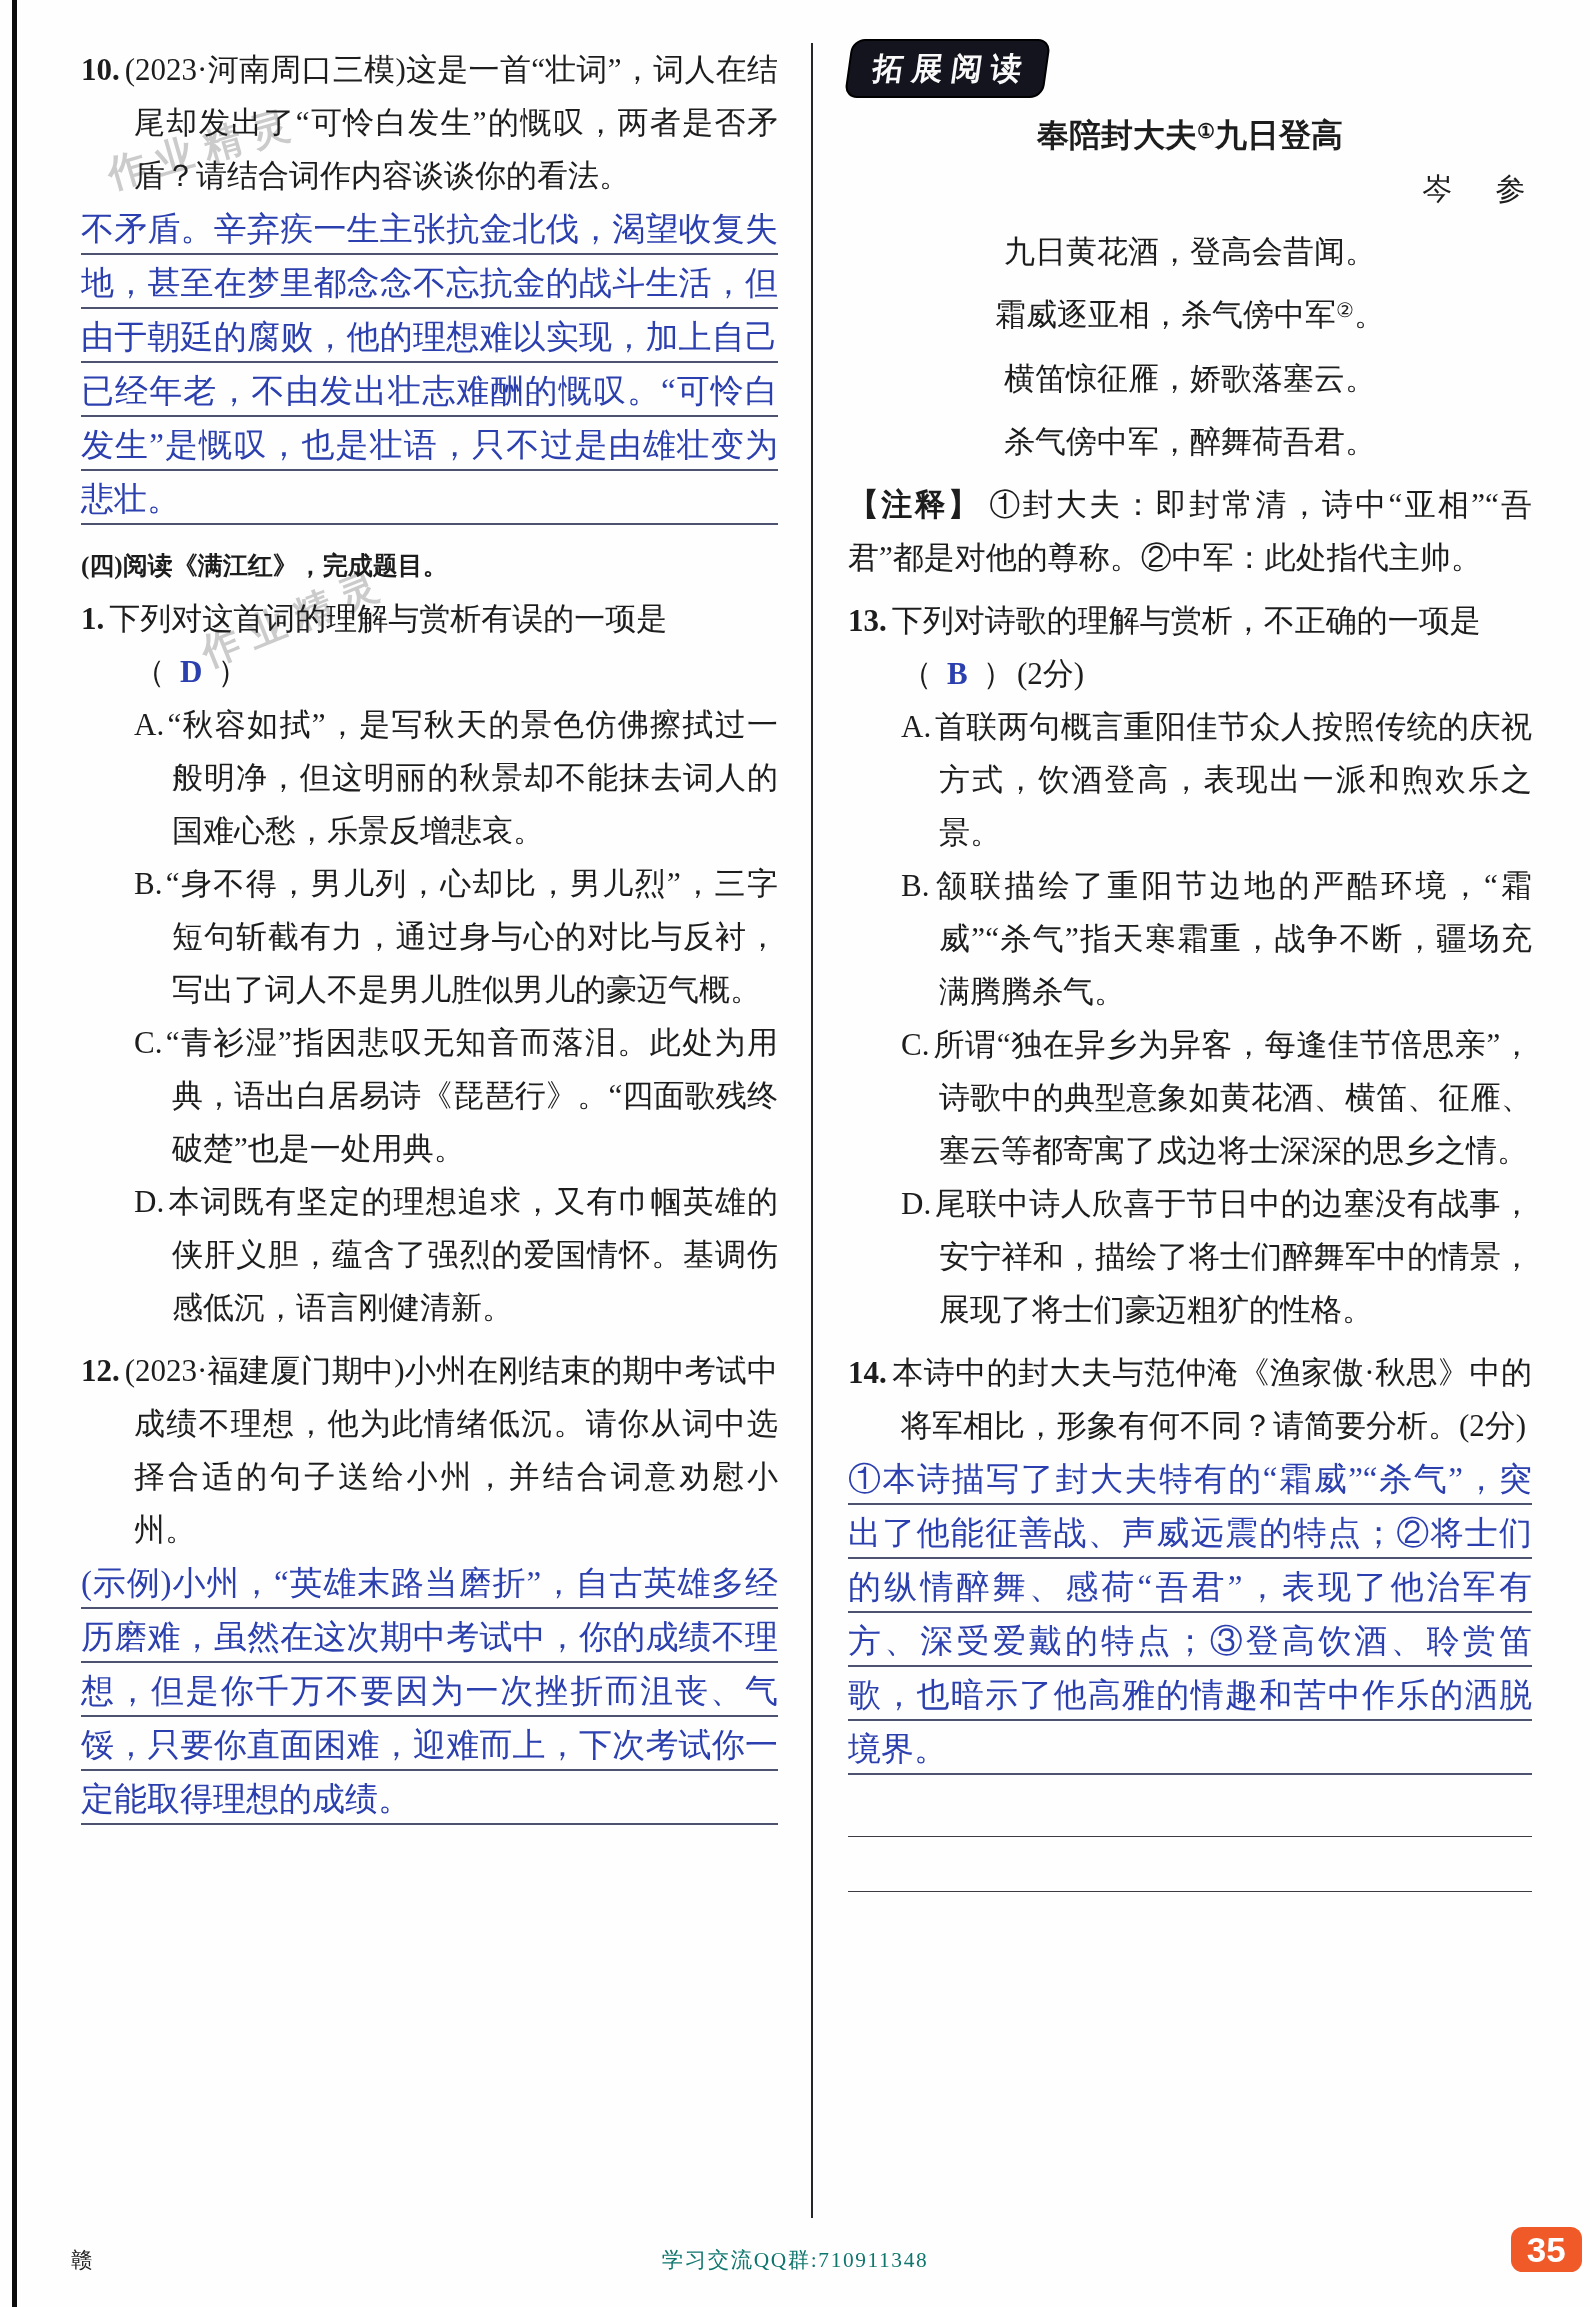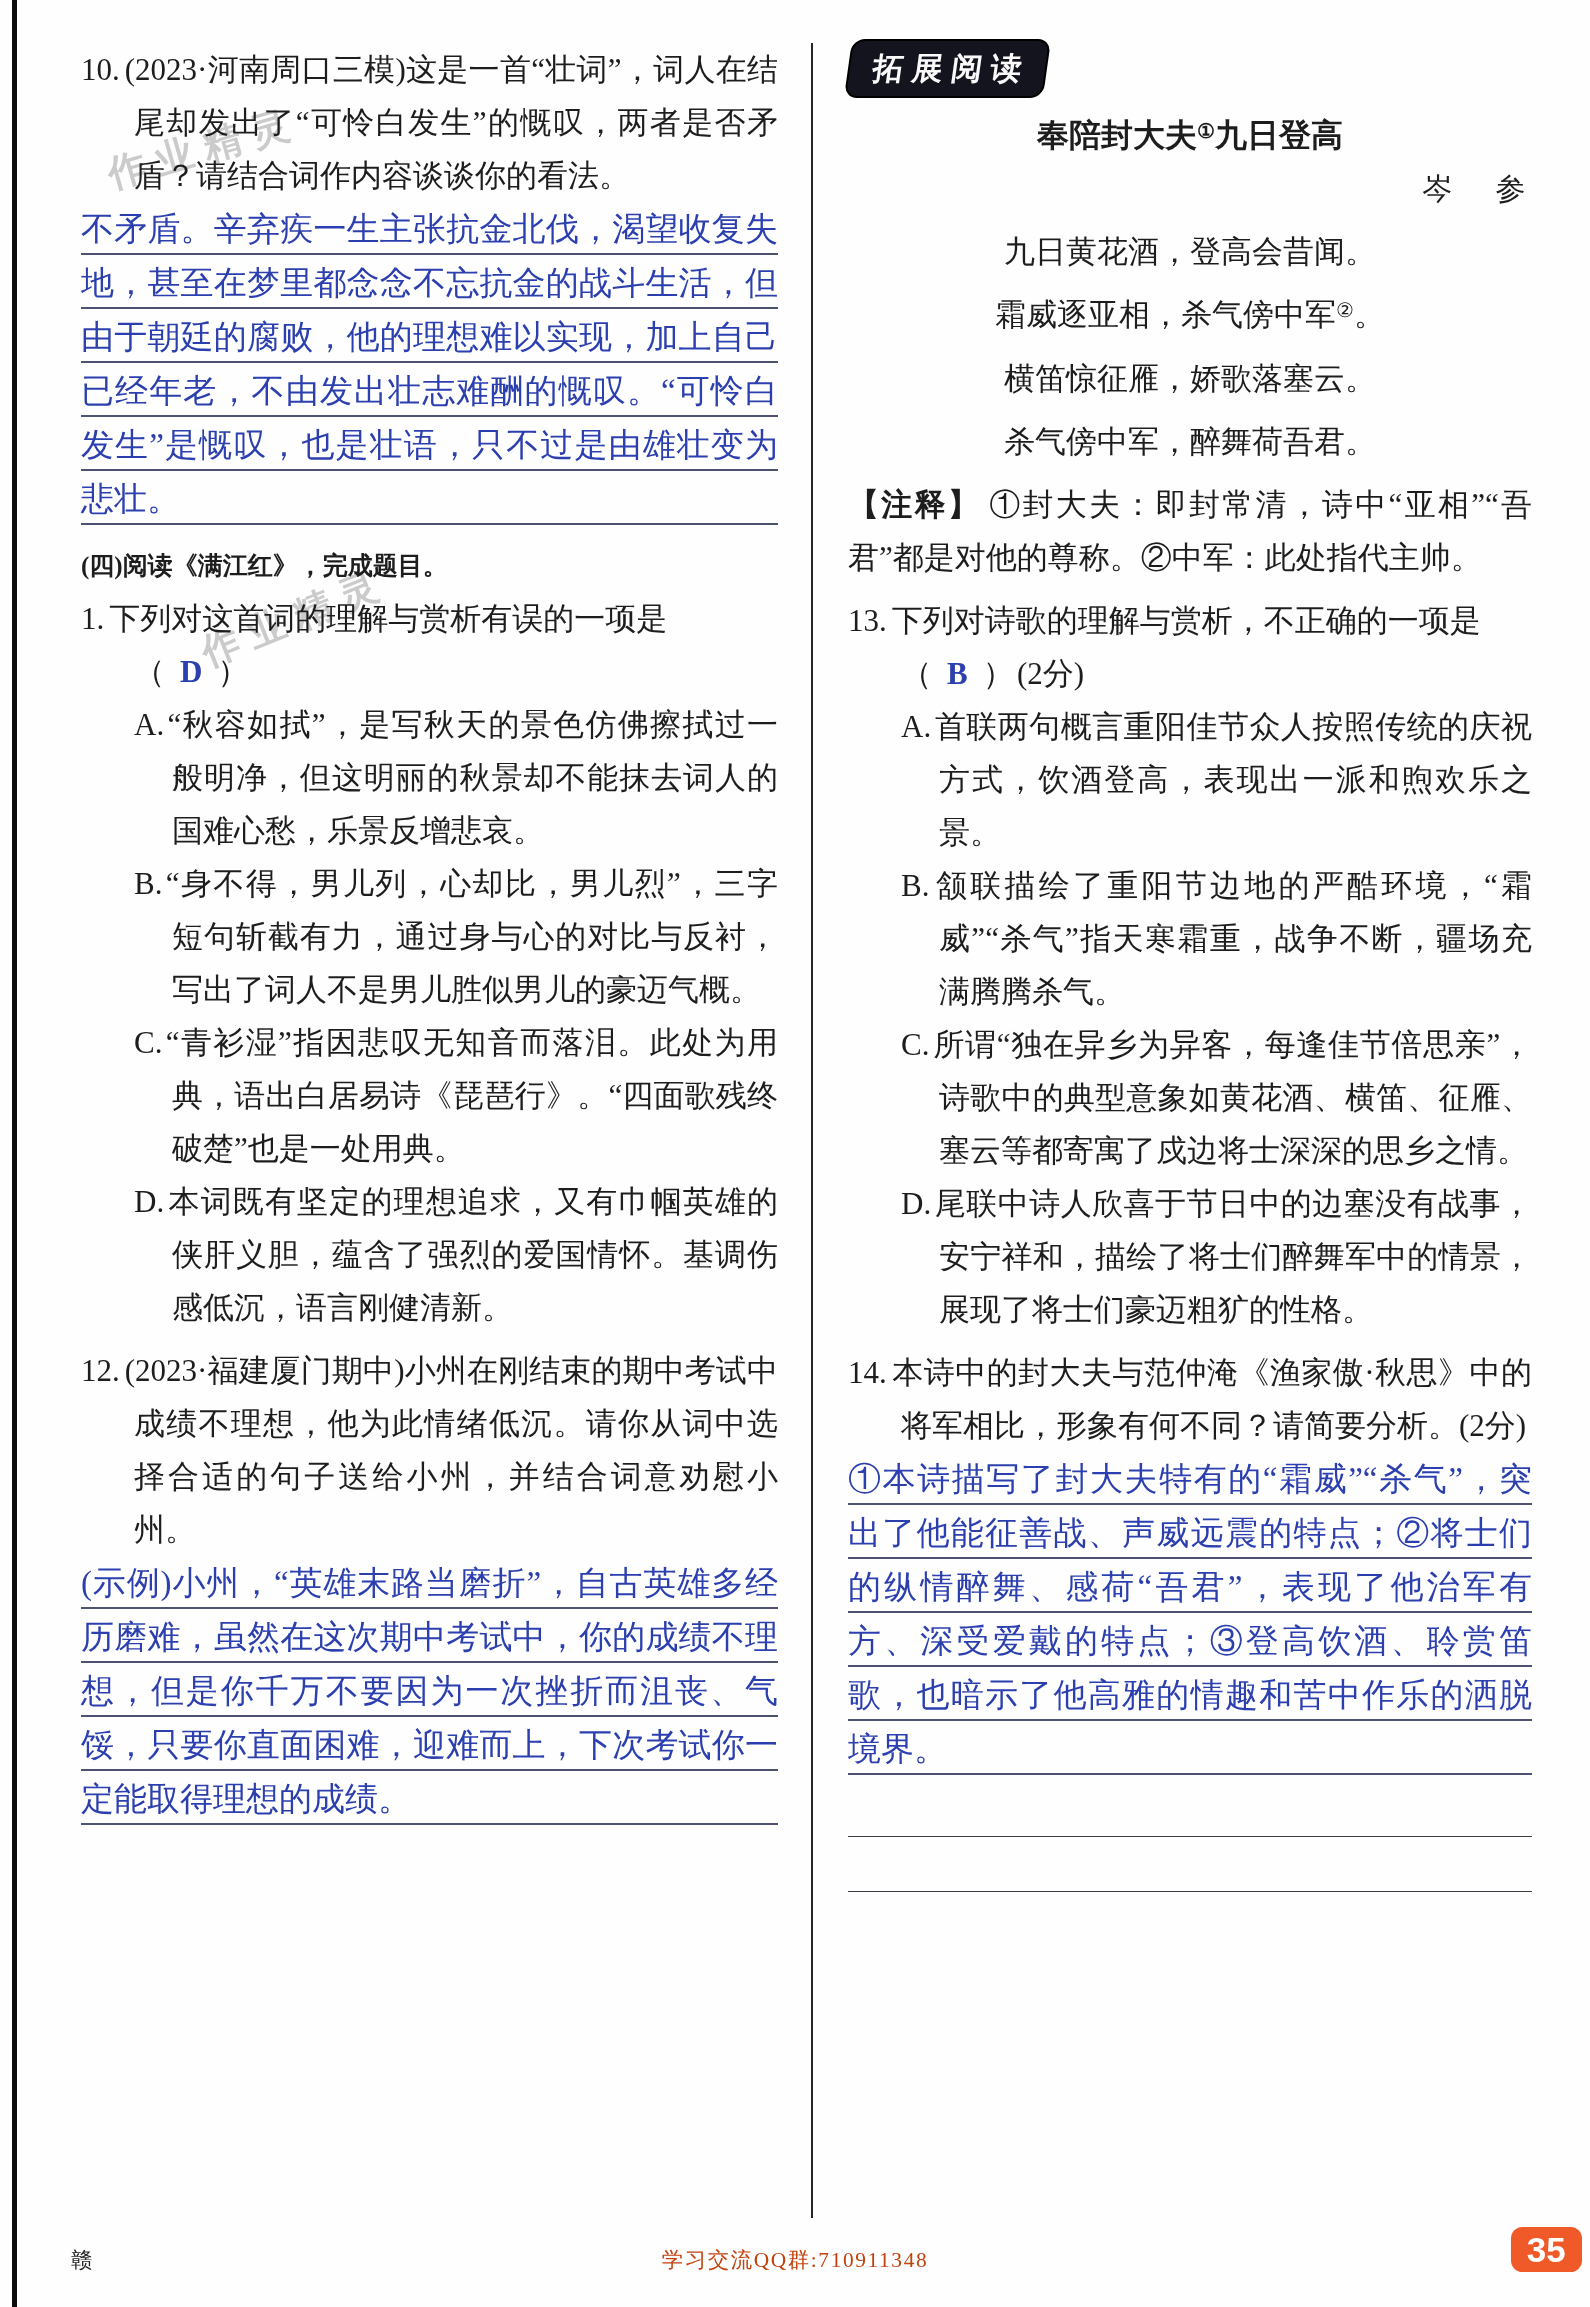--- a/index.html
+++ b/index.html
@@ -8,21 +8,21 @@
     position:relative; width:1590px; height:2307px; background:#fefefe;
     font-family:"Liberation Serif","DejaVu Serif",serif; color:#1d1d1d; overflow:hidden;
   }
   .edge { position:absolute; left:11.5px; top:0; width:5px; height:100%; background:#0c0c0c; }
   .divider { position:absolute; left:811px; top:43px; width:1.6px; height:2175px; background:#26262a; }
   .col { position:absolute; }
   .col-left  { left:81px;  top:43px; width:697px; }
   .col-right { left:848px; top:36px; width:684px; }
 
   .q { font-size:31px; line-height:53px; text-align:justify; padding-left:53px; text-indent:-53px; }
-  .qnum { font-weight:400; margin-right:5px; }
+  .qnum { font-weight:700; margin-right:5px; }
   .choice { text-indent:0; font-size:31px; line-height:53px; }
   .letter { color:#2b3fae; font-weight:700; margin:0 15px; }
   .suffix { margin-left:3.3px; }
   .opts { padding-left:53px; }
   .opt { font-size:31px; line-height:53px; text-align:justify; padding-left:38px; text-indent:-38px; }
   .optlabel { margin-right:3.3px; }
   .answer {
     font-size:33px; line-height:54px; color:#2b3fae; text-align:justify;
     background-image:repeating-linear-gradient(to bottom,
       rgba(0,0,0,0) 0px, rgba(0,0,0,0) 51px, #4d5270 51px, #4d5270 53px, rgba(0,0,0,0) 53px, rgba(0,0,0,0) 54px);
@@ -47,21 +47,21 @@
     background-image:repeating-linear-gradient(to bottom,
       rgba(0,0,0,0) 0px, rgba(0,0,0,0) 52px, #3c3c44 52px, #3c3c44 53px, rgba(0,0,0,0) 53px, rgba(0,0,0,0) 55px);
   }
 
   .wm { position:absolute; color:#9a9a9a; opacity:.5; font-size:38px; font-weight:700;
         letter-spacing:11.5px; transform:rotate(-16deg); pointer-events:none; }
   .wm1 { left:105px; top:123px; }
   .wm2 { left:196px; top:592px; transform:rotate(-22deg); }
 
   .footer-left   { position:absolute; left:71px; bottom:33px; font-size:21.4px; color:#222; }
-  .footer-center { position:absolute; left:0; width:100%; bottom:33px; text-align:center; font-size:21.4px; letter-spacing:1.6px; color:#c2410c; }
+  .footer-center { position:absolute; left:0; width:100%; bottom:33px; text-align:center; font-size:21.4px; letter-spacing:1.6px; color:#0f766e; }
   .page-badge {
     position:absolute; right:8.2px; bottom:35px; width:71px; height:45px;
     background:#f05a28; border-radius:11.5px; color:#fff;
     font-family:"Liberation Sans","DejaVu Sans",sans-serif; font-weight:700; font-size:35px;
     display:flex; align-items:center; justify-content:center;
   }
 </style>
 </head>
 <body>
 

